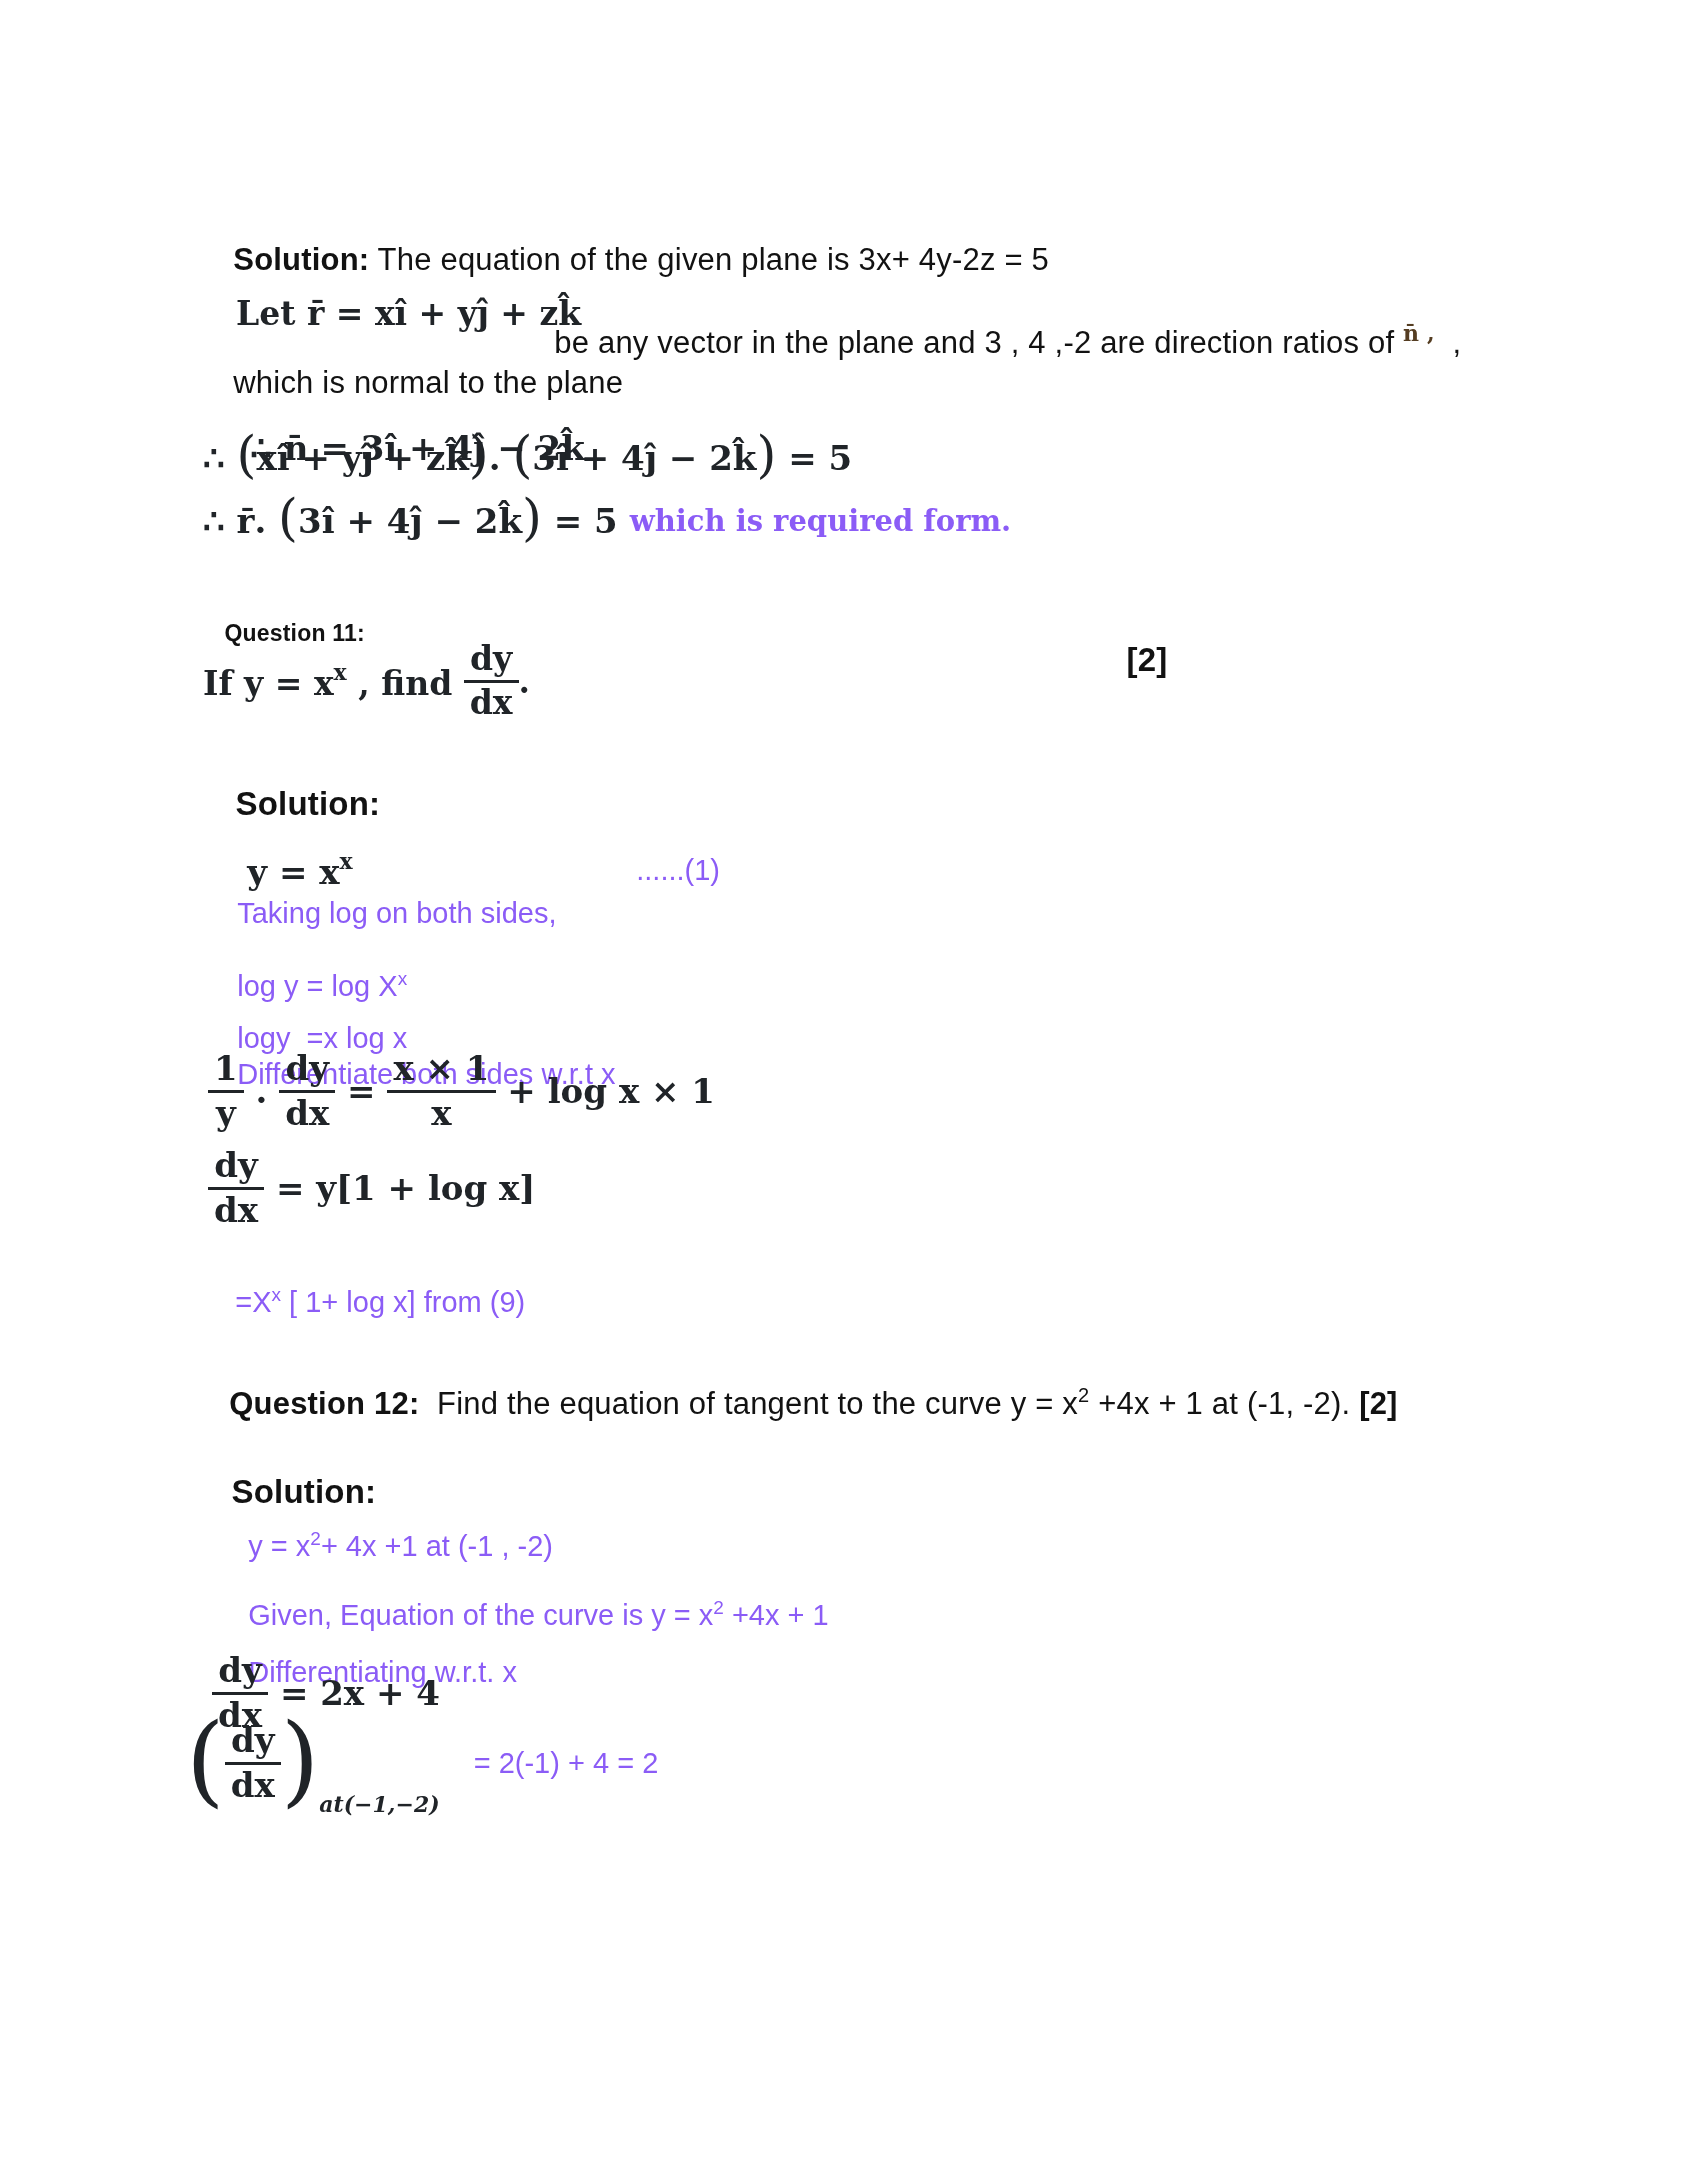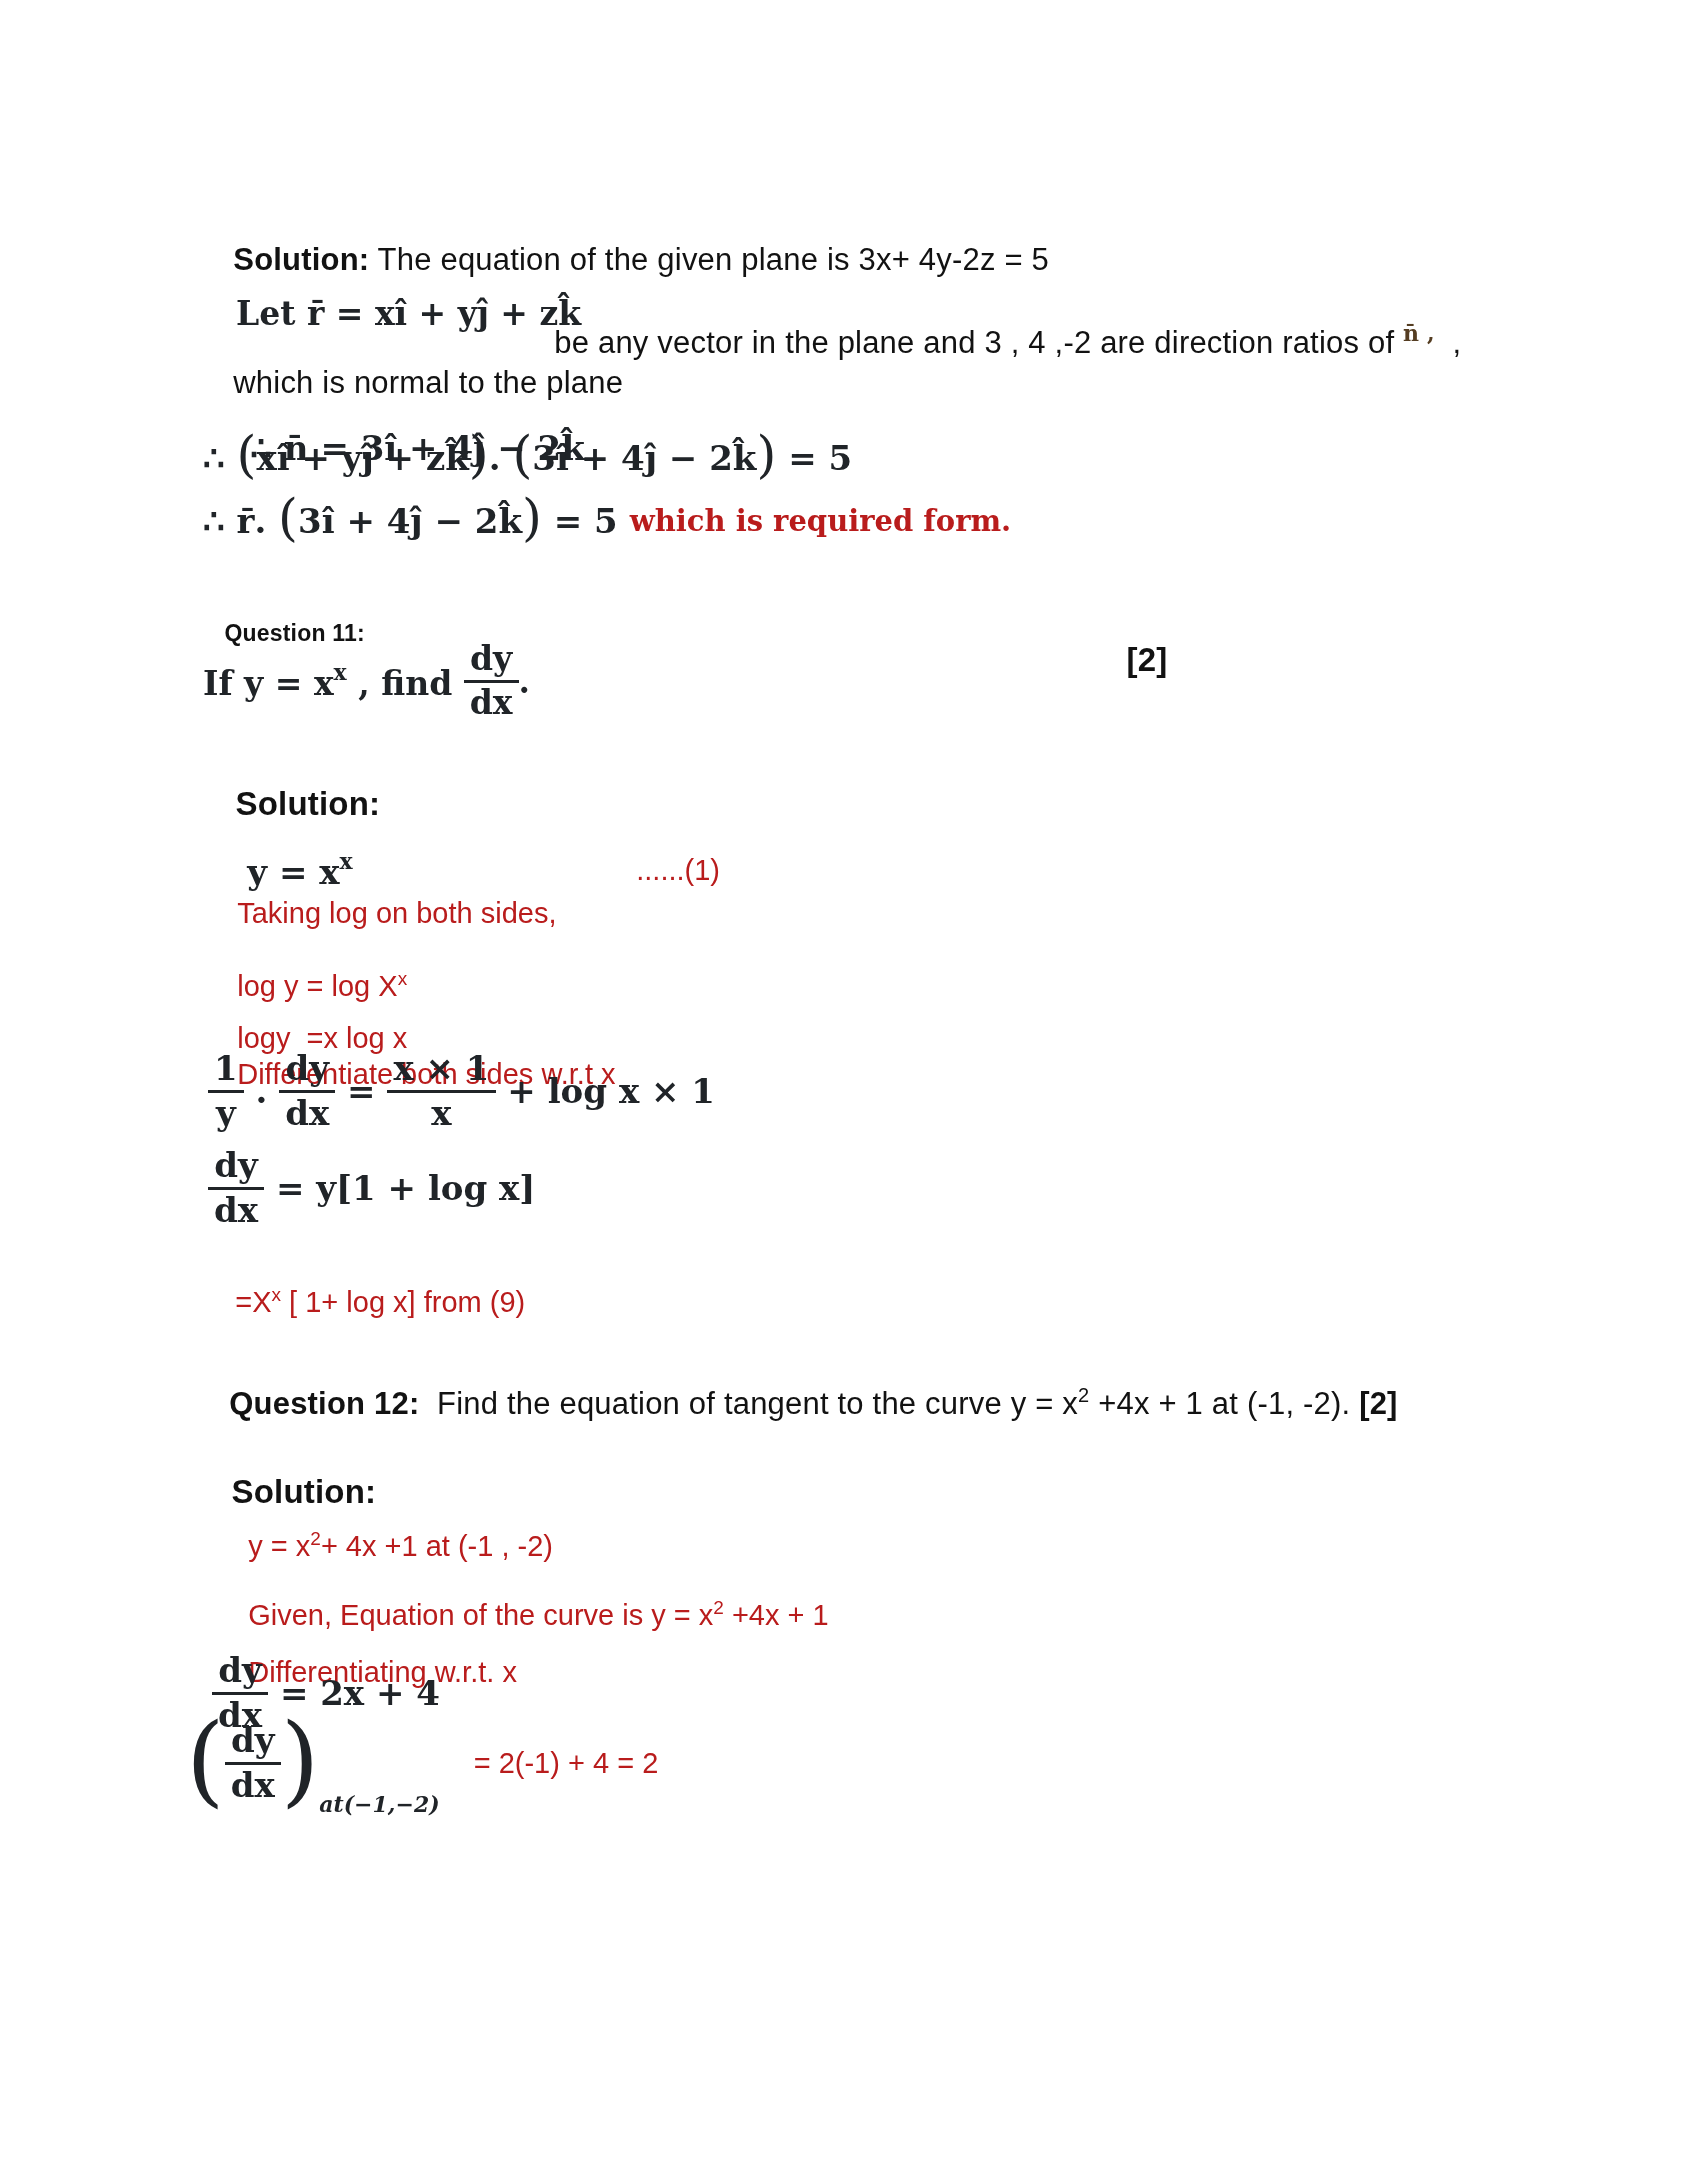--- a/index.html
+++ b/index.html
@@ -3,21 +3,21 @@
 <meta charset="utf-8">
 <style>
   html,body{margin:0;padding:0;background:#ffffff;}
   .page{position:relative;width:1683px;height:2178px;background:#ffffff;overflow:hidden;
         font-family:"Liberation Sans",sans-serif;color:#161616;}
   .abs{position:absolute;white-space:pre-wrap;}
   .sans31{font-size:31px;line-height:1.2;letter-spacing:0.2px;color:#121212;}
   .bold{font-weight:bold;}
   .math{font-family:"DejaVu Serif",serif;font-weight:bold;color:#202428;font-size:34px;}
   .math33{font-family:"DejaVu Serif",serif;font-weight:bold;color:#202428;font-size:33px;}
-  .gray{color:#b91c1c;font-size:29px;line-height:1.2;text-align:center;}
+  .gray{color:#8b5cf6;font-size:29px;line-height:1.2;text-align:center;}
   .row{display:flex;align-items:center;}
   .chunk{display:inline;}
   .frac{display:inline-block;text-align:center;vertical-align:middle;line-height:1.05;}
   .frac .fr-num{display:block;padding:0 6px 3px;border-bottom:3px solid currentColor;}
   .frac .fr-den{display:block;padding:3px 6px 0;}
   .bp{font-weight:400;line-height:.8;transform:translateY(-3px);}
   .bp50{font-size:51px;}
   .bp96{font-size:99px;line-height:.75;}
   .msup{font-size:22px;vertical-align:15px;}
   .gsup{font-size:19px;vertical-align:11px;}

